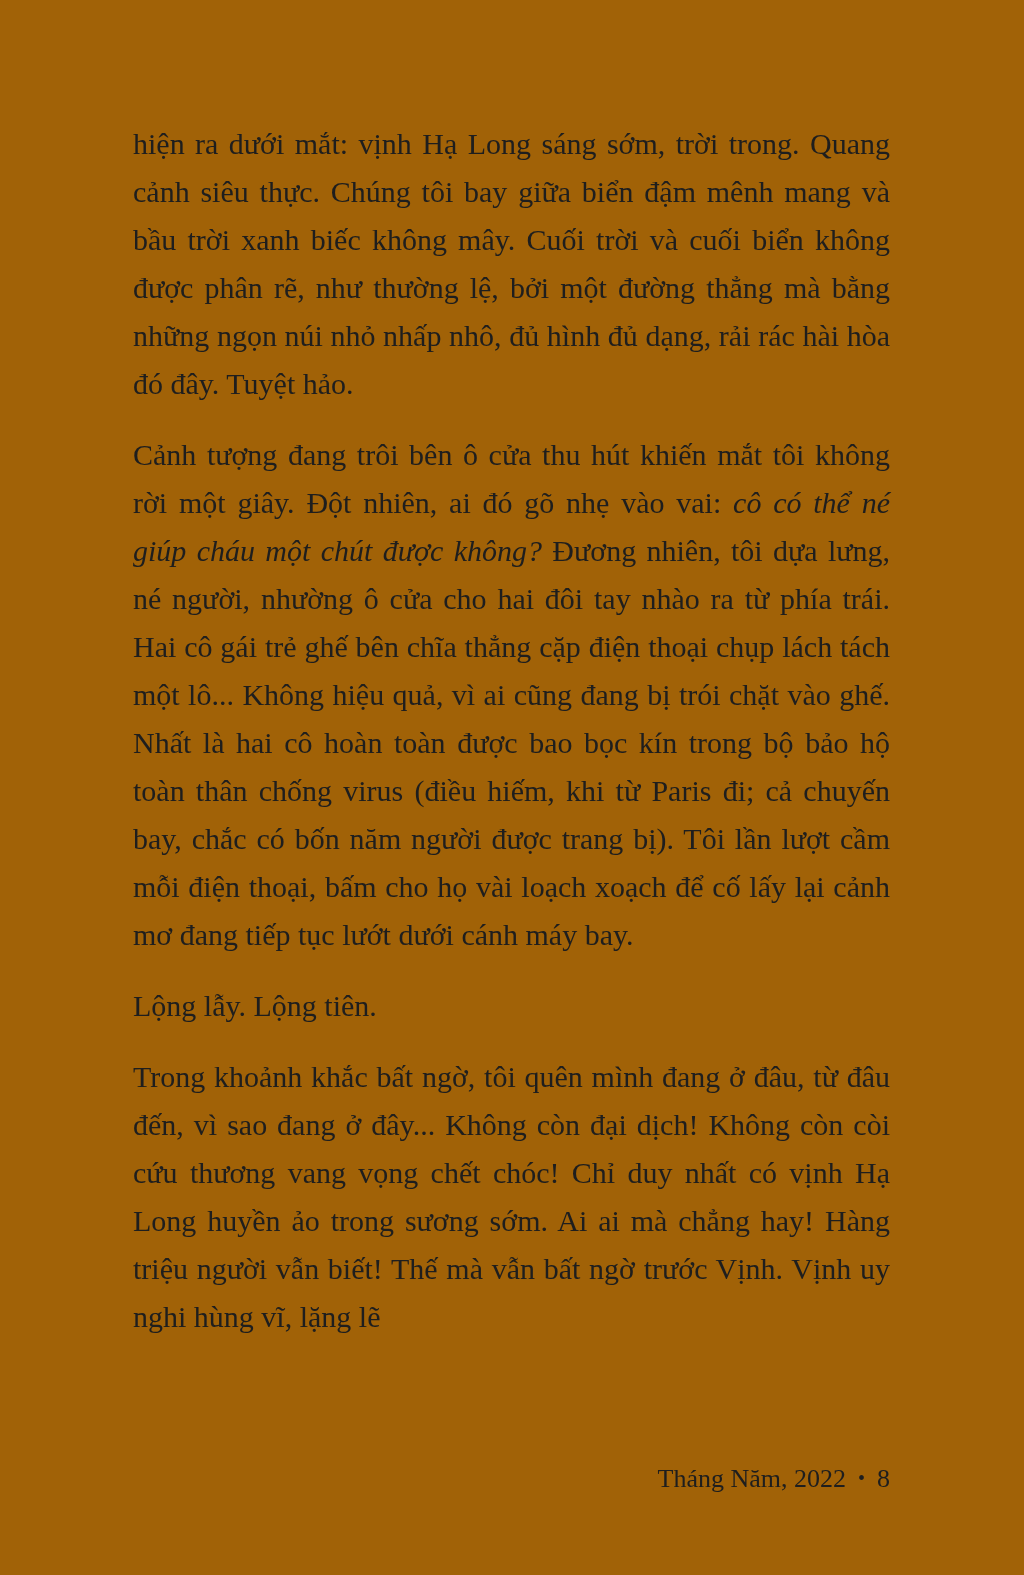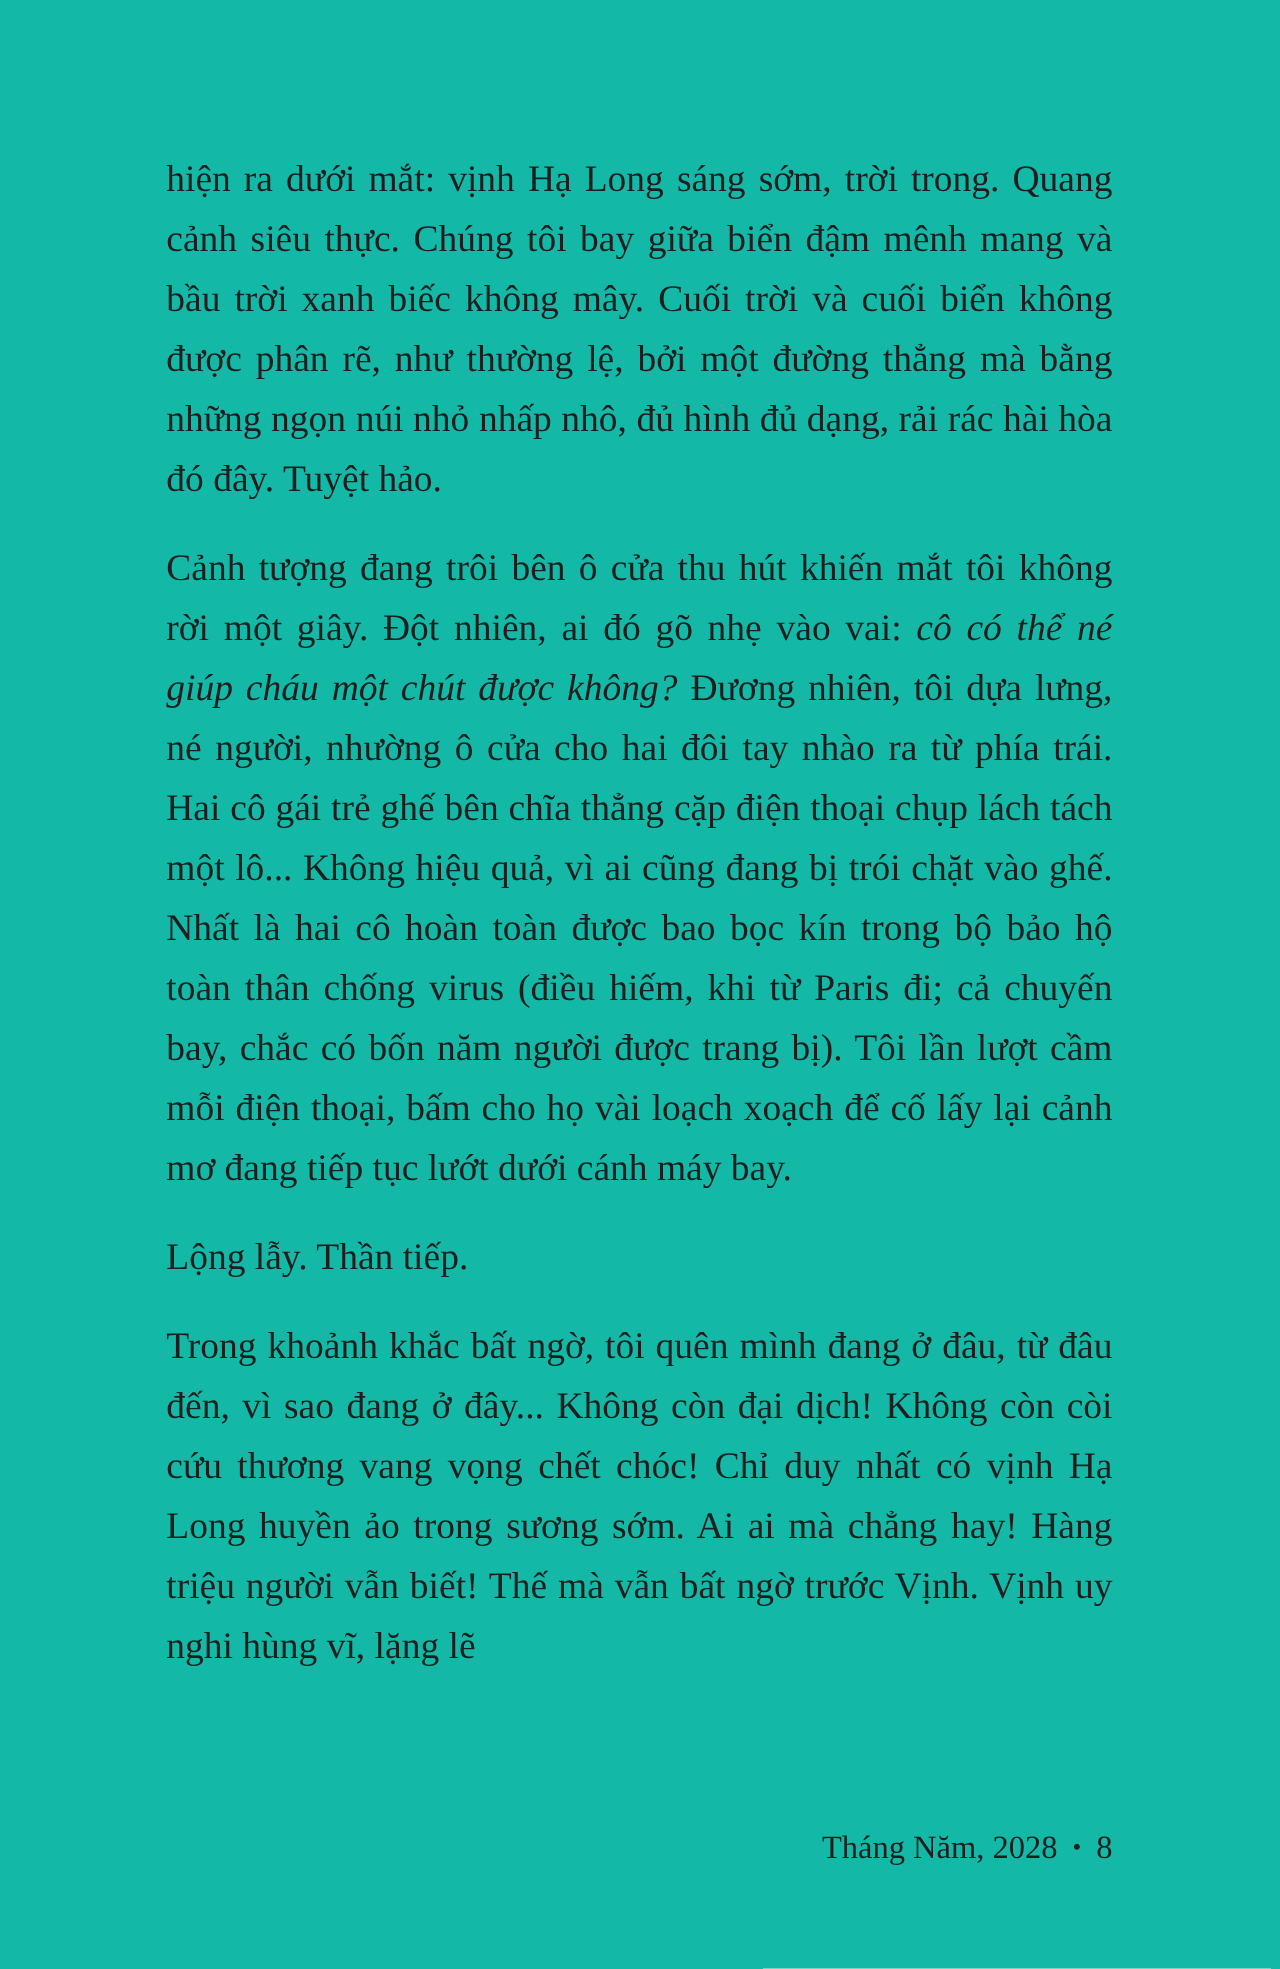--- a/index.html
+++ b/index.html
@@ -4,21 +4,21 @@
 <style>
   html, body {
     margin: 0;
     padding: 0;
     background: #ffffff;
   }
   .page {
     position: relative;
     width: 1024px;
     height: 1575px;
-    background: #14b8a6;
+    background: #a16207;
     overflow: hidden;
     font-family: "Liberation Serif", "DejaVu Serif", serif;
     color: #1e1e1e;
   }
   .text-block {
     position: absolute;
     left: 133px;
     top: 120px;
     width: 757px;
     font-size: 30px;
@@ -52,23 +52,23 @@
 <body>
 
 <div class="page">
 
   <div class="text-block">
 
     <p>hiện ra dưới mắt: vịnh Hạ Long sáng sớm, trời trong. Quang cảnh siêu thực. Chúng tôi bay giữa biển đậm mênh mang và bầu trời xanh biếc không mây. Cuối trời và cuối biển không được phân rẽ, như thường lệ, bởi một đường thẳng mà bằng những ngọn núi nhỏ nhấp nhô, đủ hình đủ dạng, rải rác hài hòa đó đây. Tuyệt hảo.</p>
 
     <p><span>Cảnh tượng đang trôi bên ô cửa thu hút khiến mắt tôi không rời một giây. Đột nhiên, ai đó gõ nhẹ vào vai: </span><span class="italic">cô có thể né giúp cháu một chút được không?</span><span> Đương nhiên, tôi dựa lưng, né người, nhường ô cửa cho hai đôi tay nhào ra từ phía trái. Hai cô gái trẻ ghế bên chĩa thẳng cặp điện thoại chụp lách tách một lô... Không hiệu quả, vì ai cũng đang bị trói chặt vào ghế. Nhất là hai cô hoàn toàn được bao bọc kín trong bộ bảo hộ toàn thân chống virus (điều hiếm, khi từ Paris đi; cả chuyến bay, chắc có bốn năm người được trang bị). Tôi lần lượt cầm mỗi điện thoại, bấm cho họ vài loạch xoạch để cố lấy lại cảnh mơ đang tiếp tục lướt dưới cánh máy bay.</span></p>
 
-    <p>Lộng lẫy. Thần tiếp.</p>
+    <p>Lộng lẫy. Lộng tiên.</p>
 
     <p>Trong khoảnh khắc bất ngờ, tôi quên mình đang ở đâu, từ đâu đến, vì sao đang ở đây... Không còn đại dịch! Không còn còi cứu thương vang vọng chết chóc! Chỉ duy nhất có vịnh Hạ Long huyền ảo trong sương sớm. Ai ai mà chẳng hay! Hàng triệu người vẫn biết! Thế mà vẫn bất ngờ trước Vịnh. Vịnh uy nghi hùng vĩ, lặng lẽ</p>
 
   </div>
 
   <div class="footer">
-    <span>Tháng Năm, 2028</span><span class="sep">•</span><span>8</span>
+    <span>Tháng Năm, 2022</span><span class="sep">•</span><span>8</span>
   </div>
 
 </div>
 
 </body></html>

